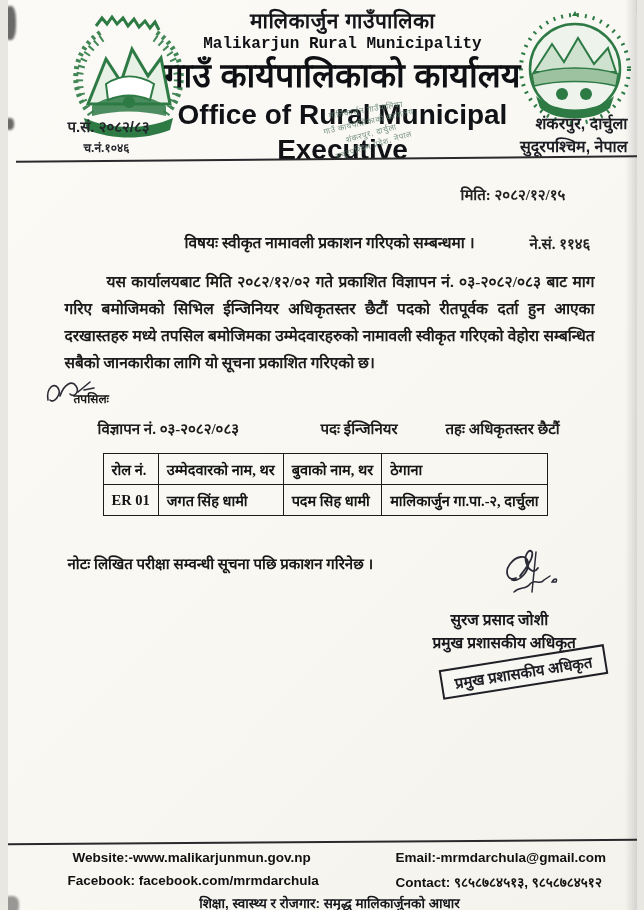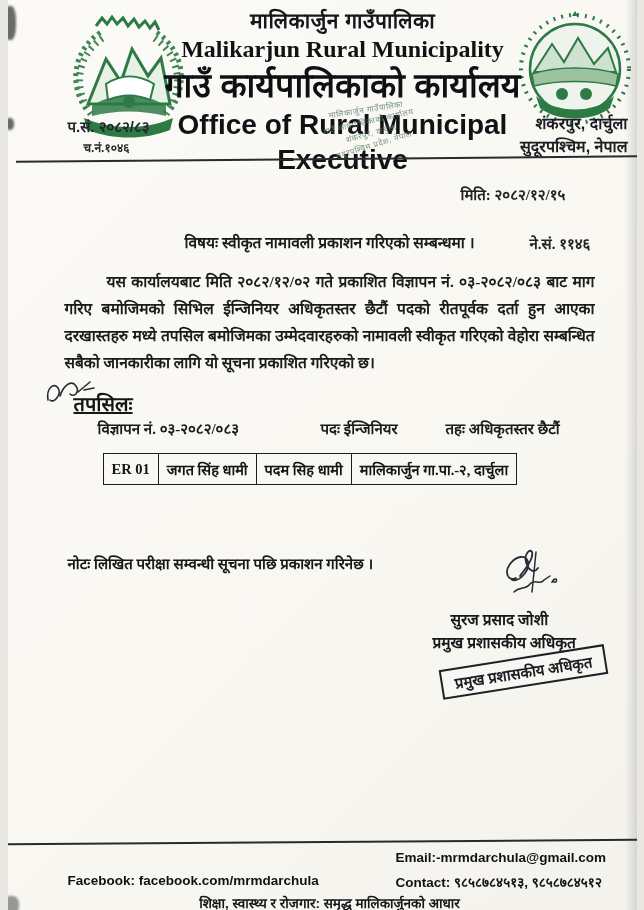--- a/index.html
+++ b/index.html
@@ -5,21 +5,21 @@
   html,body{margin:0;padding:0;}
   body{background:#e9e7e2;font-family:"Liberation Serif", serif;}
   .page{
     position:relative; width:629px; height:910px; margin:0 auto;
     background:linear-gradient(135deg,#fbfaf6 0%,#f8f7f2 60%,#f3f2ec 100%);
     overflow:hidden; color:#1c1c1c;
   }
   .abs{position:absolute;}
   
   .hdr-title-np{font-family:"Liberation Sans",sans-serif;font-weight:bold;font-size:21px;color:#14161a;letter-spacing:.5px;}
-  .hdr-title-en{font-family:Liberation Serif, serif;font-weight:bold;font-size:24px;color:#101216;}
+  .hdr-title-en{font-family:Liberation Mono, monospace;font-weight:bold;font-size:16px;color:#101216;}
   .hdr-office-np{font-family:"Liberation Sans",sans-serif;font-weight:bold;font-size:34px;color:#0e1013;}
   .hdr-office-en{font-family:Liberation Sans, sans-serif;font-weight:bold;font-size:28px;color:#101216;}
   .hdr-center{left:150px;top:8px;width:370px;text-align:center;}
   .hdr-center > div{line-height:1.25;}
   .ref{font-family:"Liberation Sans",sans-serif;font-weight:bold;font-size:15px;color:#23252a;}
   .addr{font-family:"Liberation Sans",sans-serif;font-weight:bold;font-size:16px;color:#1b1d22;text-align:right;}
   .rule{height:0;border-top:2.6px solid #2a2a2c;}
   
   .hstamp{left:282px;top:104px;width:160px;transform:rotate(-13deg);text-align:center;
           font-family:"Liberation Sans",sans-serif;color:rgba(97,128,112,.85);}
@@ -27,21 +27,21 @@
   .hstamp div:nth-child(1){transform:rotate(4deg);}
   .hstamp div:nth-child(3){transform:rotate(-2deg);}
   .hstamp div:nth-child(4){transform:rotate(-4deg);}
   
   .meta-line{font-size:15px;color:#222;font-weight:600;}
   .subject{width:644px;text-align:center;font-size:15.5px;font-weight:bold;color:#1a1a1a;}
   
   .body-par{left:57px;top:268px;width:530px;font-size:15.5px;line-height:27px;
             text-align:justify;text-indent:42px;color:#1b1b1b;font-weight:600;}
   
-  .tapsil-h{font-size:20px;font-weight:bold;text-decoration:underline;color:#151515;}
+  .tapsil-h{font-size:12px;font-weight:bold;color:#151515;}
   .advert-line{font-size:15px;font-weight:bold;color:#1b1b1b;}
   
   table.cand{border-collapse:collapse;font-size:14.5px;color:#141414;font-weight:600;}
   table.cand td,table.cand th{border:1.4px solid #1d1d1d;padding:5px 8px;text-align:left;font-weight:600;white-space:nowrap;}
   
   .note{font-size:15px;font-weight:bold;color:#171717;}
   .sig-name{font-size:15.5px;font-weight:bold;color:#17171c;}
   .sig-desig{font-size:15.5px;font-weight:bold;color:#17171c;}
   .sig-stamp{border:2px solid #1f1f26;padding:3px 12px;transform:rotate(-9deg);
              font-size:15px;font-weight:bold;color:#1d1d24;background:rgba(255,255,255,.2);white-space:nowrap;}
@@ -131,20 +131,26 @@
   </div>
   <div class="abs tapsil-h" style="left:66px;top:390px;">तपसिलः</div>
 
   <div class="abs advert-line" style="left:90px;top:418px;">विज्ञापन नं. ०३-२०८२/०८३</div>
   <div class="abs advert-line" style="left:313px;top:418px;">पदः ईन्जिनियर</div>
   <div class="abs advert-line" style="left:438px;top:418px;">तहः अधिकृतस्तर छैटौं</div>
 
   <div class="abs" style="left:95px;top:453px;">
     <table class="cand">
       <tbody>
+          <tr>
+        <th>रोल नं.</th>
+        <th>उम्मेदवारको नाम, थर</th>
+        <th>बुवाको नाम, थर</th>
+        <th>ठेगाना</th>
+      </tr>
       <tr>
         <td>ER 01</td>
         <td>जगत सिंह धामी</td>
         <td>पदम सिह धामी</td>
         <td>मालिकार्जुन गा.पा.-२, दार्चुला</td>
       </tr>
     </tbody>
       </table>
   </div>
 
@@ -154,18 +160,19 @@
     <svg width="90" height="60" viewBox="0 0 90 60">
       <path d="M30,30 C22,34 18,24 24,16 C30,8 40,6 42,14 C44,22 34,34 26,32 M34,28 C40,20 48,10 46,4 C44,0 38,6 40,14 C42,22 48,26 52,20" fill="none" stroke="#2b2b38" stroke-width="1.8" stroke-linecap="round"></path>
       <path d="M50,4 L46,44 M28,44 C34,38 40,42 44,36 C48,30 54,38 58,32 L64,28 M66,34 C68,30 72,30 70,34 Z" fill="none" stroke="#2b2b38" stroke-width="1.5" stroke-linecap="round"></path>
     </svg>
   </div>
   <div class="abs sig-name" style="left:443px;top:608px;">सुरज प्रसाद जोशी</div>
   <div class="abs sig-desig" style="left:425px;top:631px;">प्रमुख प्रशासकीय अधिकृत</div>
   <div class="abs sig-stamp" style="left:432px;top:657px;">प्रमुख प्रशासकीय अधिकृत</div>
 
   <div class="abs rule" style="left:0px;top:841px;width:644px;transform:rotate(-0.4deg);"></div>
+  <div class="abs foot" style="left:65px;top:850px;">Website:-www.malikarjunmun.gov.np</div>
   <div class="abs foot" style="left:388px;top:850px;text-align:center;">Email:-mrmdarchula@gmail.com</div>
   <div class="abs foot" style="left:60px;top:873px;">Facebook: facebook.com/mrmdarchula</div>
   <div class="abs foot" style="left:388px;top:873px;">Contact: ९८५८७८४५१३, ९८५८७८४५१२</div>
   <div class="abs foot-slogan" style="left:0;top:894px;">शिक्षा, स्वास्थ्य र रोजगार: समृद्ध मालिकार्जुनको आधार</div>
 
 </div>
 
 </body></html>

